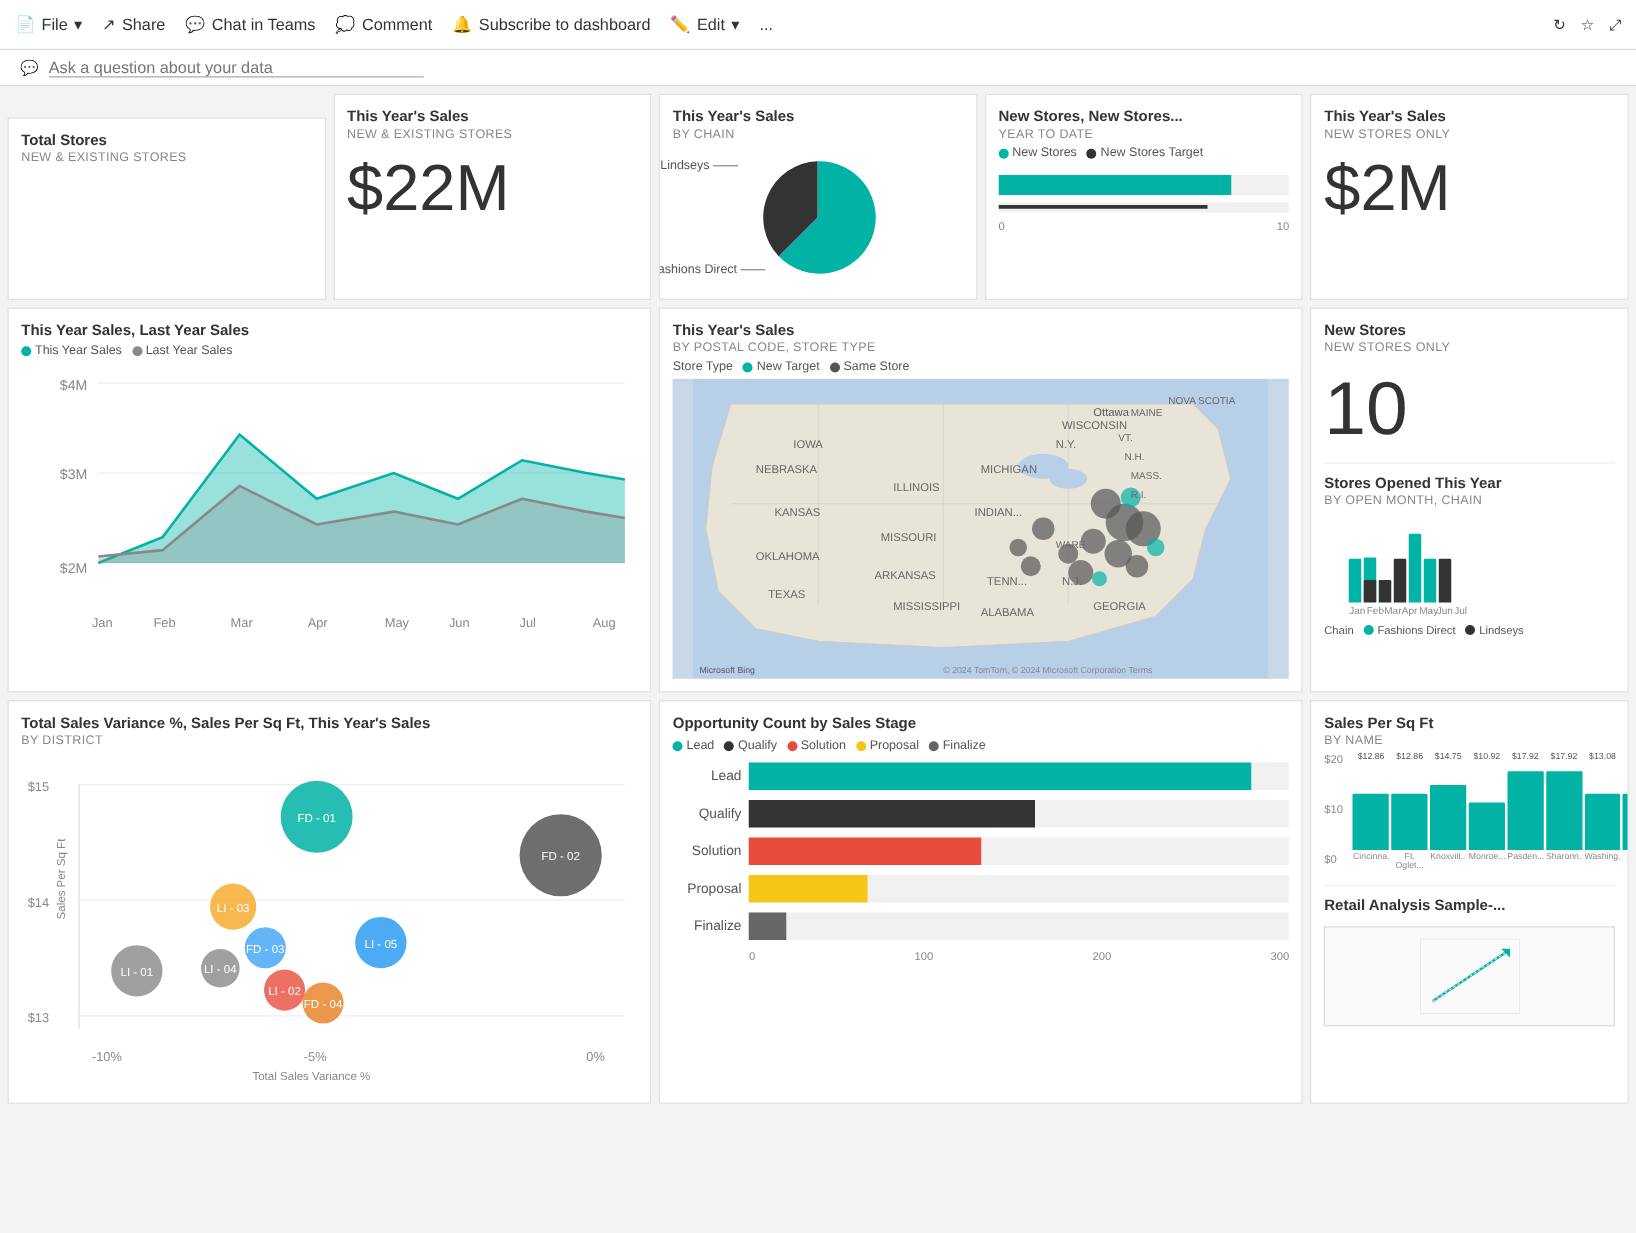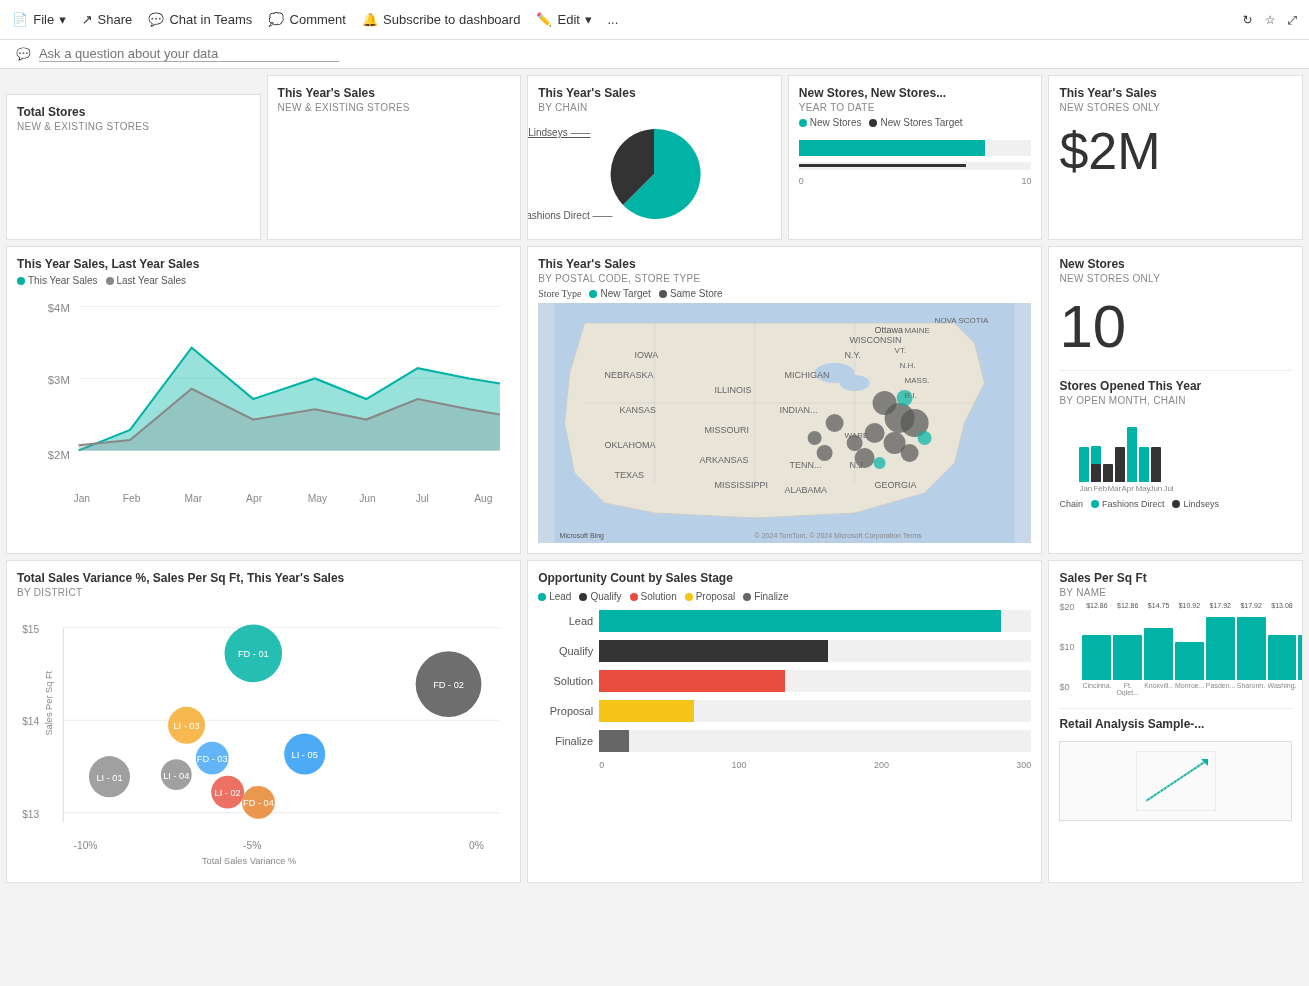--- a/index.html
+++ b/index.html
@@ -148,33 +148,34 @@
 <div class="dashboard">
 
   <div class="card card-total-stores">
     <div class="card-title">Total Stores</div>
     <div class="card-subtitle">NEW &amp; EXISTING STORES</div>
   </div>
 
   <div class="card card-this-year-sales-kpi">
     <div class="card-title">This Year's Sales</div>
     <div class="card-subtitle">NEW &amp; EXISTING STORES</div>
+    <div class="big-number">$22M</div>
   </div>
 
   <div class="card card-this-year-chain">
     <div class="card-title">This Year's Sales</div>
     <div class="card-subtitle">BY CHAIN</div>
     <div class="pie-container" style="position:relative; height:110px;">
       <svg width="100" height="100" viewBox="0 0 100 100">
 
         <path d="M50,50 L50,5 A45,45 0 1,1 19,81 Z" fill="#00b3a4"></path>
 
         <path d="M50,50 L19,81 A45,45 0 0,1 50,5 Z" fill="#333"></path>
       </svg>
-      <div style="position:absolute; top:8px; left:-10px; font-size:10px; color:#555;text-decoration:underline;">Lindseys ——</div>
+      <div style="position:absolute; top:8px; left:-10px; font-size:10px; color:#555;">Lindseys ——</div>
       <div style="position:absolute; bottom:8px; left:-18px; font-size:10px; color:#555;">Fashions Direct ——</div>
     </div>
   </div>
 
   <div class="card card-new-stores-ytd">
     <div class="card-title">New Stores, New Stores...</div>
     <div class="card-subtitle">YEAR TO DATE</div>
     <div class="legend">
       <div class="legend-item">
           <span class="dot" style="background:#00b3a4;"></span>
@@ -247,21 +248,21 @@
       <text x="333" y="210" font-size="10" fill="#888">Jun</text>
       <text x="388" y="210" font-size="10" fill="#888">Jul</text>
       <text x="445" y="210" font-size="10" fill="#888">Aug</text>
     </svg>
   </div>
 
   <div class="card card-map">
     <div class="card-title">This Year's Sales</div>
     <div class="card-subtitle">BY POSTAL CODE, STORE TYPE</div>
     <div class="legend" style="margin-bottom:4px;">
-      <span style="font-size:10px; color:#555;font-family:Liberation Serif, serif;">Store Type</span>
+      <span style="font-size:10px; color:#555;">Store Type</span>
       <div class="legend-item">
           <span class="dot" style="background:#00b3a4;"></span>
           <span>New Target</span>
         </div>
       <div class="legend-item">
           <span class="dot" style="background:#555;"></span>
           <span>Same Store</span>
         </div>
     </div>
     <div class="map-placeholder">

